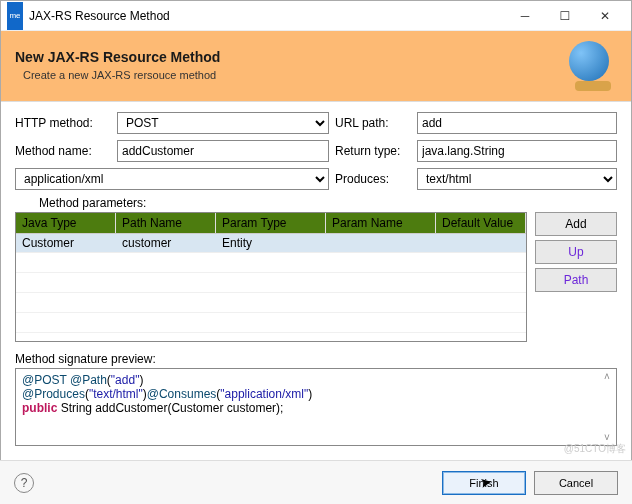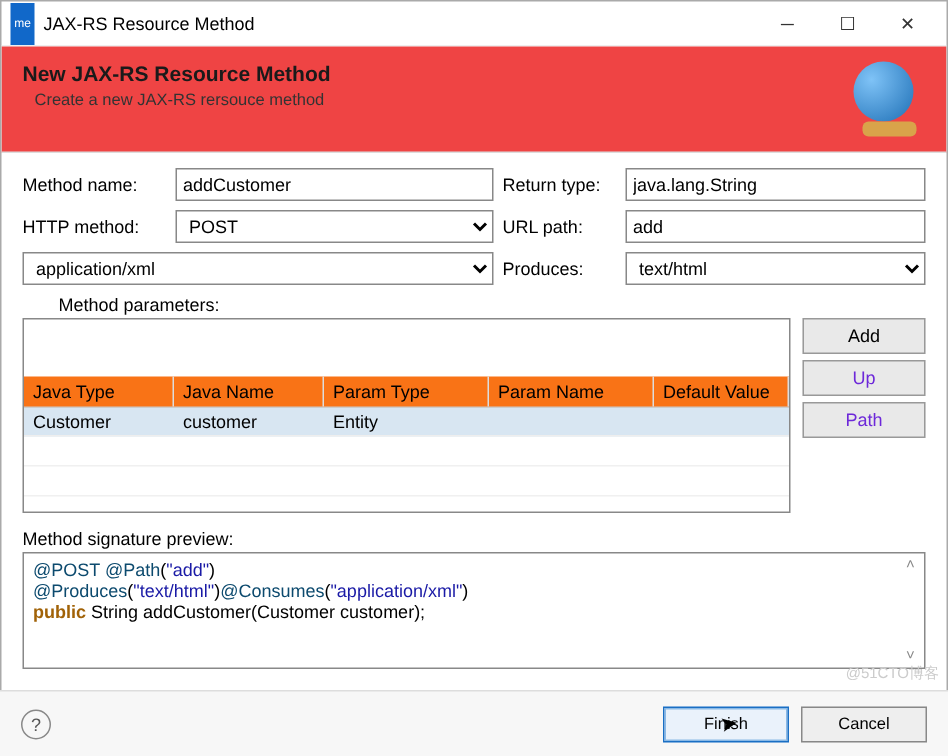--- a/index.html
+++ b/index.html
@@ -1,51 +1,51 @@
 <!DOCTYPE html>
 <html><head>
 <meta charset="utf-8">
 <style>
 * { box-sizing: border-box; margin: 0; padding: 0; font-family: "Segoe UI", Tahoma, sans-serif; }
 body { background: #fff; font-size: 12px; color: #000; width: 632px; height: 504px; overflow: hidden; border: 1px solid #aaa; }
 .titlebar { height: 30px; display: flex; align-items: center; padding: 0 6px; border-bottom: 1px solid #eee; }
 .titlebar .app-icon { width:16px; height:28px; background:#1168c9; color:#fff; font-size:8px; display:flex; align-items:center; justify-content:center; margin-right:6px; font-weight:normal; }
 .titlebar .title { flex:1; font-size:12px; }
 .titlebar .winbtn { width:40px; height:28px; display:flex; align-items:center; justify-content:center; font-size:12px; color:#333; }
-.header { display:flex; padding:10px 14px 12px 14px; border-bottom:1px solid #ddd; background:#ef4444; }
+.header { display:flex; align-items:center; padding:10px 14px 12px 14px; border-bottom:1px solid #ddd; background:#fdba74; }
 .header .htxt { flex:1; }
 .header h1 { font-size:14px; font-weight:bold; color:#1a1a1a; margin-bottom:4px; }
 .header .sub { font-size:11px; color:#333; padding-left:8px; }
 .header .hicon { width:48px; height:48px; position:relative; }
 .form { padding:10px 14px 0 14px; }
 .row { display:flex; align-items:center; margin-bottom:6px; gap:6px; }
 .label { width:96px; font-size:12px; }
 .label2 { width:76px; font-size:12px; text-align:left; }
 input.text, select { border:1px solid #888; padding:2px 4px; font-size:12px; height:22px; background:#fff; }
 .f1 { flex:1; }
 .f2 { width:200px; }
 .param-label { margin-top:4px; margin-bottom:2px; font-size:12px;margin-left:24px; }
 .table-wrap { display:flex; gap:8px; }
 .table { flex:1; border:1px solid #888; height:130px; background:#fff; overflow:hidden; }
-.thead { display:flex; background:#f97316; border-bottom:1px solid #ccc;margin-top:38px; }
+.thead { display:flex; background:#4d7c0f; border-bottom:1px solid #ccc; }
 .th { padding:3px 6px; font-size:12px; border-right:1px solid #ddd; }
 .c1{width:100px}.c2{width:100px}.c3{width:110px}.c4{width:110px}.c5{flex:1}
 .trow { display:flex; border-bottom:1px solid #eee; }
 .td { padding:2px 6px; font-size:12px; }
 .trow.sel { background:#d8e6f2; }
 .tbl-empty { height:20px; border-bottom:1px solid #f0f0f0; }
 .btncol { width:82px; display:flex; flex-direction:column; gap:4px; }
 .btn { border:1px solid #999; background:#e9e9e9; height:24px; font-size:12px; display:flex; align-items:center; justify-content:center; cursor:default; }
 .btn.disabled { color:#6d28d9; }
 .sig-label { margin-top:10px; font-size:12px; }
 .sig-box { border:1px solid #888; padding:4px 6px; margin-top:2px; height:78px; font-family:Consolas,monospace; font-size:12px; white-space:pre; overflow:auto; position:relative; }
 .sig-box .arrowcol { position:absolute; right:2px; top:2px; bottom:2px; width:14px; display:flex; flex-direction:column; justify-content:space-between; color:#888; font-size:10px; align-items:center; }
 .kw-anno{color:#0c4a6e;}
 .kw-str{color:#1a1aa6;}
-.kw-pub{color:#a16207;font-weight:bold;}
+.kw-pub{color:#be185d;font-weight:bold;}
 .footer { position:absolute; bottom:0; left:0; right:0; height:44px; border-top:1px solid #ddd; display:flex; align-items:center; padding:0 14px; gap:8px; background:#f7f7f7; }
 .footer .help { width:20px; height:20px; border:1px solid #888; border-radius:10px; display:flex; align-items:center; justify-content:center; color:#555; font-size:12px; margin-right:auto; }
 .footer .fbtn { width:84px; height:24px; border:1px solid #888; background:#eee; display:flex; align-items:center; justify-content:center; font-size:11px; }
 .footer .fbtn.primary { border:1px solid #1a6fc4; box-shadow:0 0 0 1px #8ab9e6 inset; background:#eaf2fb; }
 .watermark { position:absolute; right:6px; bottom:48px; color:#ccc; font-size:10px; pointer-events:none;margin-left:16px; }
 .cursor { position:absolute; right:140px; bottom:14px; font-size:14px; pointer-events:none; transform:rotate(-10deg); }
 .globe { width:40px; height:40px; border-radius:20px; background:radial-gradient(circle at 30% 30%, #7fc3f7, #1e6fb5); position:relative; }
 .base { position:absolute; bottom:-2px; left:50%; transform:translateX(-50%); width:36px; height:10px; background:#d9a34a; border-radius:4px; }
 </style>
 </head>
@@ -65,43 +65,43 @@
     <div class="sub">Create a new JAX-RS rersouce method</div>
   </div>
   <div class="hicon">
     <div class="globe"></div>
       <div class="base"></div>
   </div>
 </div>
 
 <div class="form">
   <div class="row">
+    <div class="label">HTTP method:</div>
+    <select class="f1"><option>POST</option></select>
+    <div class="label2">URL path:</div>
+    <input class="text f2" value="add" style="">
+  </div>
+  <div class="row">
     <div class="label">Method name:</div>
     <input class="text f1" value="addCustomer" style="">
     <div class="label2">Return type:</div>
     <input class="text f2" value="java.lang.String" style="">
-  </div>
-  <div class="row">
-    <div class="label">HTTP method:</div>
-    <select class="f1"><option>POST</option></select>
-    <div class="label2">URL path:</div>
-    <input class="text f2" value="add" style="">
   </div>
   <div class="row">
     <select class="f1"><option>application/xml</option></select>
     <div class="label2">Produces:</div>
     <select class="f2"><option>text/html</option></select>
   </div>
 
   <div class="param-label">Method parameters:</div>
   <div class="table-wrap">
     <div class="table">
       <div class="thead">
         <div class="th c1">Java Type</div>
-        <div class="th c2">Java Name</div>
+        <div class="th c2">Path Name</div>
         <div class="th c3">Param Type</div>
         <div class="th c4">Param Name</div>
         <div class="th c5">Default Value</div>
       </div>
       <div class="trow sel">
         <div class="td c1">Customer</div>
         <div class="td c2">customer</div>
         <div class="td c3">Entity</div>
         <div class="td c4"></div>
         <div class="td c5"></div>

